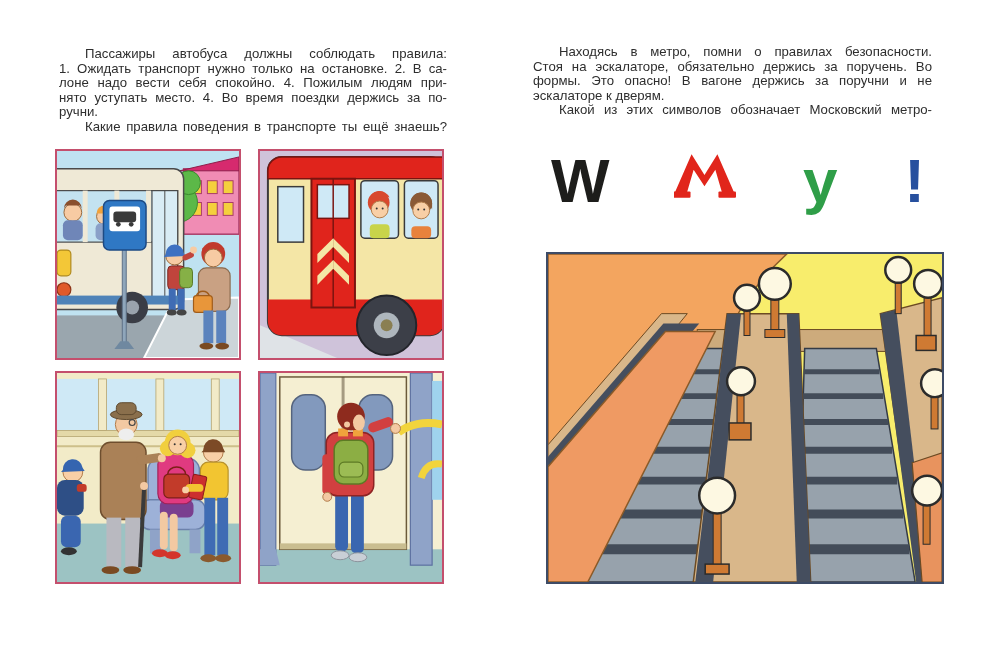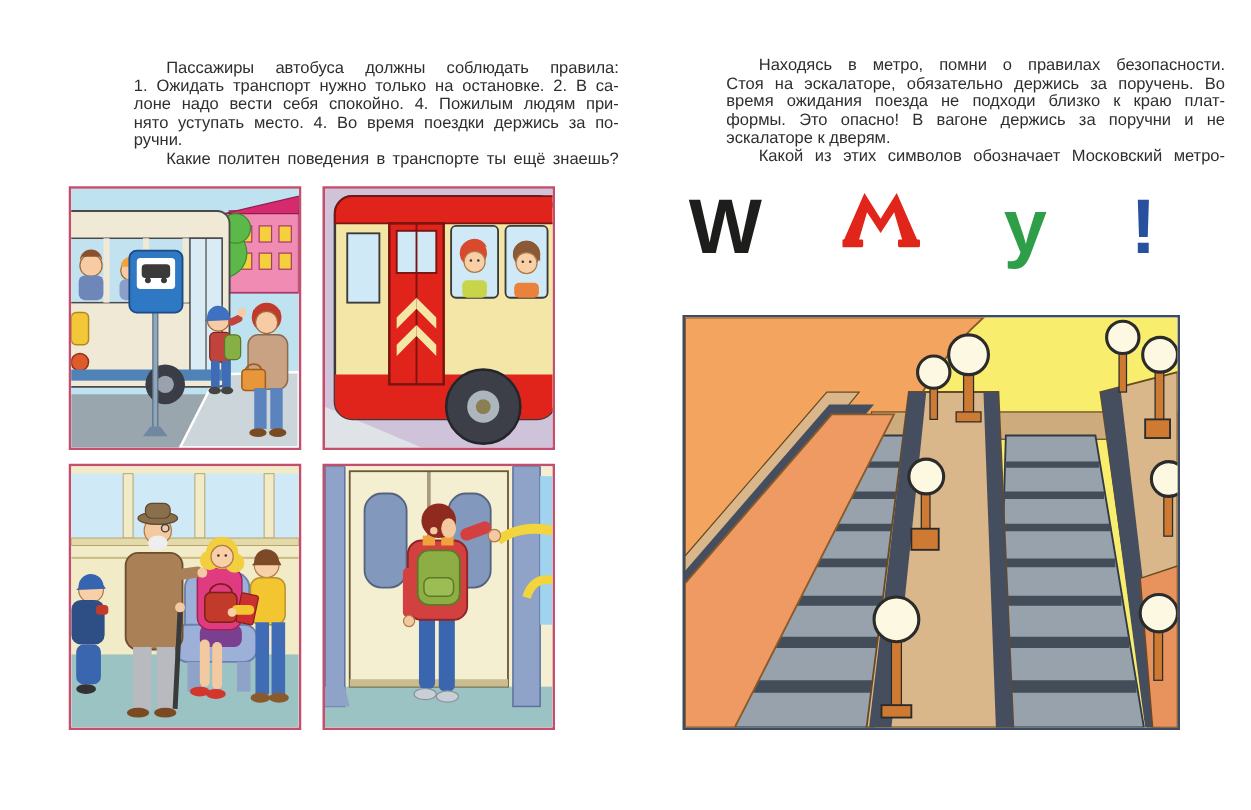--- a/index.html
+++ b/index.html
@@ -2,21 +2,21 @@
 <html lang="ru"><head>
 <meta charset="utf-8">
 <style>
   html,body{margin:0;padding:0;background:#e9e9e9;}
   .page{
     position:relative;width:1001px;height:648px;background:#ffffff;
     font-family:"Liberation Sans","DejaVu Sans",sans-serif;
     overflow:hidden;margin:0 auto;
   }
   
-  .textblock{position:absolute;color:#2e2e2e;font-size:13.2px;line-height:14.6px;font-weight:400;margin-left:48px;}
+  .textblock{position:absolute;color:#2e2e2e;font-size:13.2px;line-height:14.6px;font-weight:400;}
   .textblock .tline{display:block;text-align:justify;text-align-last:justify;white-space:normal;}
   .textblock .tline.end{text-align-last:left;}
   .textblock .tline.ind{text-indent:26px;}
   .text-left{left:59px;top:47px;width:388px;}
   .text-right{left:533px;top:45px;width:399px;}
   
   .symbols{position:absolute;left:551px;top:150px;width:374px;height:86px;
     display:flex;justify-content:space-between;align-items:baseline;}
   .sym{font-size:62px;font-weight:700;line-height:1;display:inline-block;}
   .sym-w{letter-spacing:-2px;}
@@ -34,27 +34,26 @@
 <body>
 
 <div class="page">
 
   <div class="textblock text-left">
     <span class="tline ind">Пассажиры автобуса должны соблюдать правила:</span>
     <span class="tline">1. Ожидать транспорт нужно только на остановке. 2. В са-</span>
     <span class="tline">лоне надо вести себя спокойно. 4. Пожилым людям при-</span>
     <span class="tline">нято уступать место. 4. Во время поездки держись за по-</span>
     <span class="tline end">ручни.</span>
-    <span class="tline ind">Какие политен поведения в транспорте ты ещё знаешь?</span>
+    <span class="tline ind">Какие правила поведения в транспорте ты ещё знаешь?</span>
   </div>
 
   <div class="textblock text-right">
     <span class="tline ind">Находясь в метро, помни о правилах безопасности.</span>
     <span class="tline">Стоя на эскалаторе, обязательно держись за поручень. Во</span>
-    <span class="tline">время ожидания поезда не подходи близко к краю плат-</span>
     <span class="tline">формы. Это опасно! В вагоне держись за поручни и не</span>
     <span class="tline end">эскалаторе к дверям.</span>
     <span class="tline ind">Какой из этих символов обозначает Московский метро-</span>
   </div>
 
   <div class="symbols">
     <span class="sym sym-w" style="color: rgb(29, 29, 27);">W</span>
     <svg class="sym-m-svg" viewBox="0 0 120 84" role="img" aria-label="М" style="color: rgb(225, 37, 27);">
       <g fill="currentColor">
         <polygon points="34,0 0,78 24,78 38,30 59,62 80,30 94,78 118,78 84,0 59,40"></polygon>

